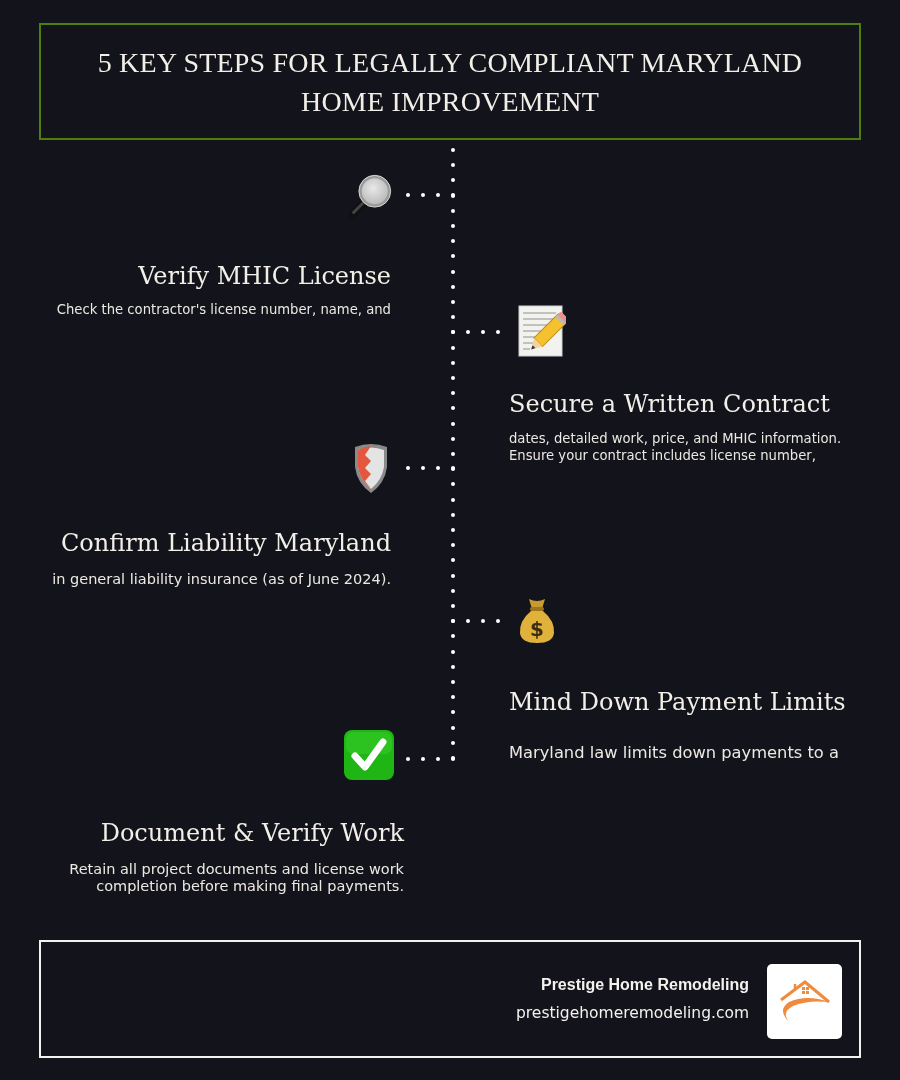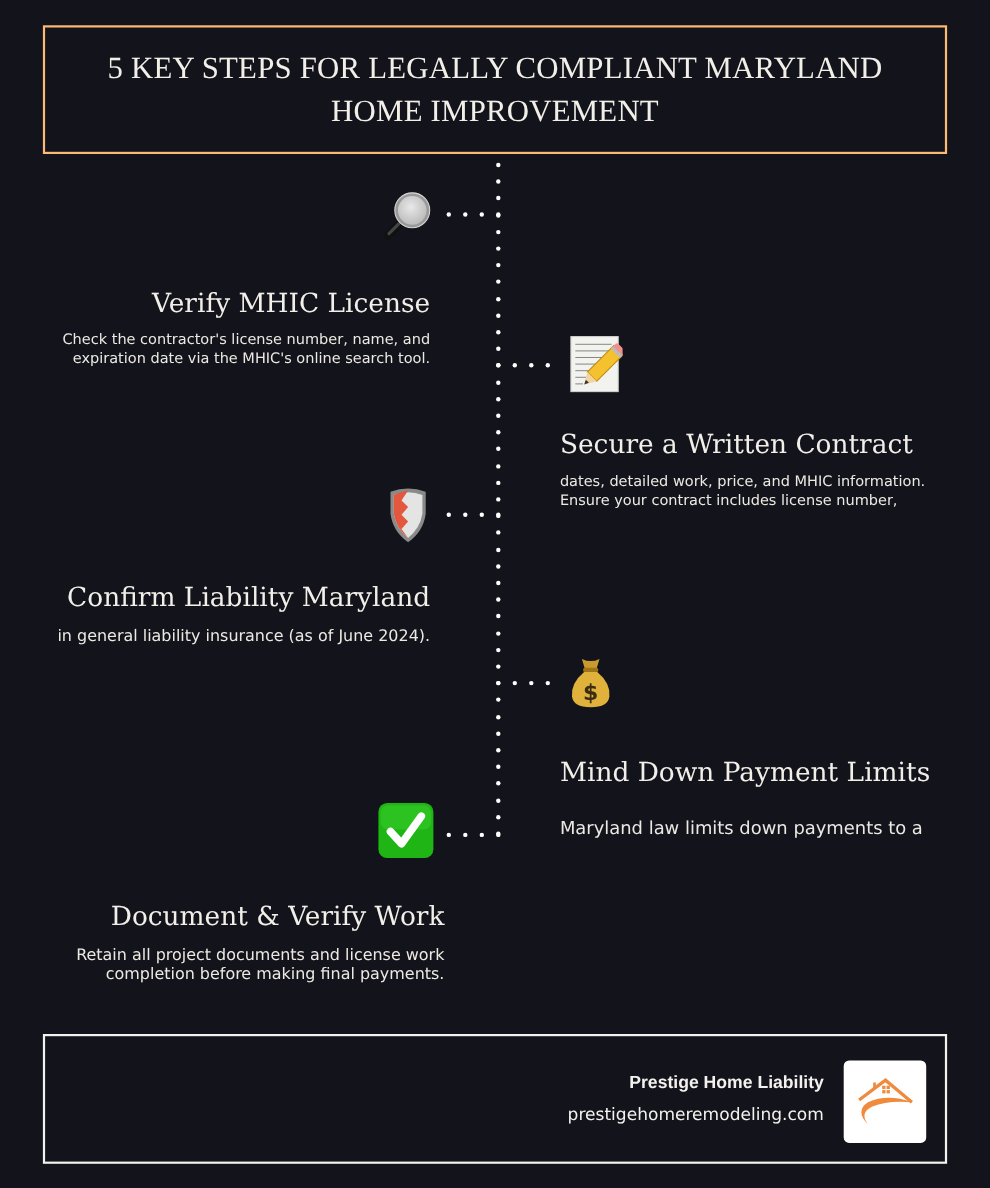--- a/index.html
+++ b/index.html
@@ -1,17 +1,17 @@
 <!DOCTYPE html>
 <html><head>
 <meta charset="utf-8">
 <style>
   html, body { margin:0; padding:0; }
   body { width:900px; height:1080px; background:#13131b; position:relative; overflow:hidden; color:#f2efe8; }
-  .title-box { position:absolute; left:39px; top:23px; width:818px; height:113px; border:2px solid #fdba74; }
+  .title-box { position:absolute; left:39px; top:23px; width:818px; height:113px; border:2px solid #4d7c0f; }
   .title { position:absolute; left:0; right:0; top:18px; text-align:center; font-family:"Liberation Serif", serif; font-size:28px; line-height:39px; letter-spacing:0.2px; color:#f2efe8; padding:0 40px; }
   .vdot { position:absolute; width:4px; height:4px; border-radius:50%; background:#ffffff; }
   .step-title { position:absolute; font-family:"DejaVu Serif", serif; font-size:24px; color:#f2efe8; white-space:nowrap; }
   .step-desc { position:absolute; font-family:"DejaVu Sans", sans-serif; font-size:13.2px; line-height:17px; color:#ece9e2; white-space:nowrap; }
   .step-desc.big { font-size:16.3px; line-height:21px; }
   .right-align { text-align:right; }
   .icon { position:absolute; width:52px; height:52px; display:flex; align-items:center; justify-content:center; }
   .footer-box { position:absolute; left:39px; top:940px; width:818px; height:114px; border:2px solid #f4f2ee; }
   .brand { position:absolute; right:110px; top:34px; font-family:"Liberation Sans", sans-serif; font-weight:bold; font-size:16px; color:#f4f2ee; text-align:right; white-space:nowrap; }
   .url { position:absolute; right:110px; top:62px; font-family:"DejaVu Sans", sans-serif; font-size:15.5px; color:#f4f2ee; text-align:center; white-space:nowrap; }
@@ -98,21 +98,20 @@
     </defs>
     <line x1="10" y1="45" x2="22" y2="33" stroke="#111" stroke-width="8" stroke-linecap="round"></line>
     <line x1="11" y1="43" x2="20" y2="34" stroke="#444" stroke-width="3" stroke-linecap="round"></line>
     <circle cx="33" cy="21" r="15" fill="url(#lens)" stroke="#9a9a9a" stroke-width="3"></circle>
     <circle cx="33" cy="21" r="16.5" fill="none" stroke="#d8d8d8" stroke-width="1"></circle>
   </svg>
 </div>
 <div class="step-title right-align" style="right:509px; top:262px;">Verify MHIC License</div>
 <div class="step-desc right-align" style="right:509px; top:301px;">
   <div>Check the contractor's license number, name, and</div>
-  <div>expiration date via the MHIC's online search tool.</div>
 </div>
 
 <div class="icon" style="left:515px; top:305px;">
   <svg width="50" height="54" viewBox="0 0 50 54">
     <rect x="3" y="2" width="43" height="50" fill="#f2f2ef" stroke="#cfcfcf"></rect>
     <g stroke="#777" stroke-width="0.8">
       <line x1="7" y1="9" x2="40" y2="9"></line>
         <line x1="7" y1="15" x2="38" y2="15"></line>
         <line x1="7" y1="21" x2="36" y2="21"></line>
       <line x1="7" y1="27" x2="26" y2="27"></line>
@@ -167,21 +166,21 @@
     <path d="M12 27 L22 38 L40 13" fill="none" stroke="#ffffff" stroke-width="7" stroke-linecap="round" stroke-linejoin="round"></path>
   </svg>
 </div>
 <div class="step-title right-align" style="right:496px; top:819px;">Document &amp; Verify Work</div>
 <div class="step-desc right-align" style="right:496px; top:861px;">
   <div style="font-size:14.5px;">Retain all project documents and license work</div>
   <div style="font-size:14.5px;">completion before making final payments.</div>
 </div>
 
 <div class="footer-box">
-  <div class="brand">Prestige Home Liability</div>
+  <div class="brand">Prestige Home Remodeling</div>
   <div class="url">prestigehomeremodeling.com</div>
   <div class="logo">
     <svg width="75" height="75" viewBox="0 0 75 75">
       <polyline points="14,36 38,18 62,38" fill="none" stroke="#f08a3c" stroke-width="3"></polyline>
       <line x1="28" y1="26" x2="28" y2="20" stroke="#f08a3c" stroke-width="2.5"></line>
       <g fill="#f08a3c">
           <rect x="35" y="23" width="3" height="3"></rect>
           <rect x="39" y="23" width="3" height="3"></rect>
           <rect x="35" y="27" width="3" height="3"></rect>
           <rect x="39" y="27" width="3" height="3"></rect>

